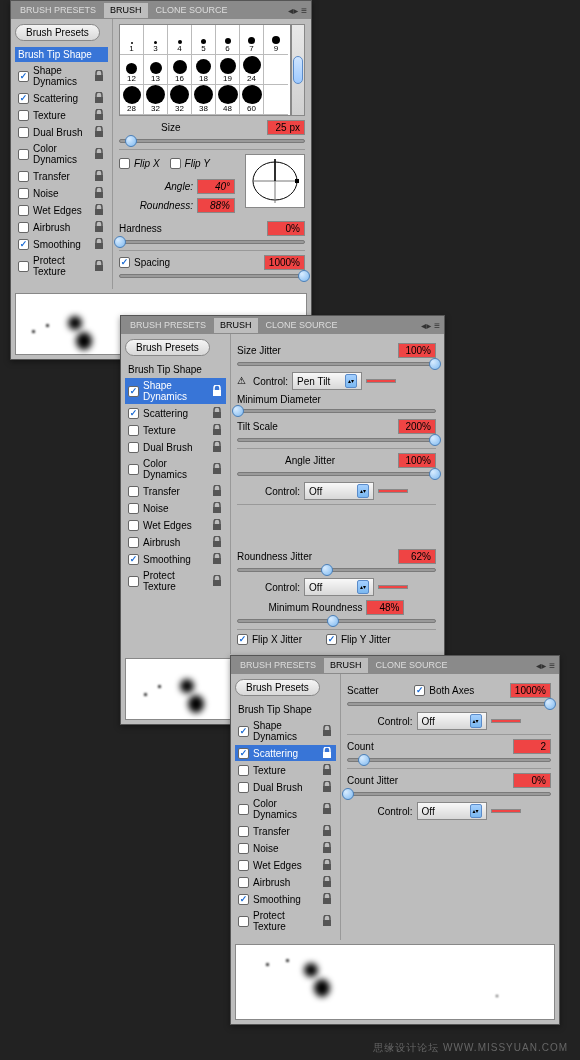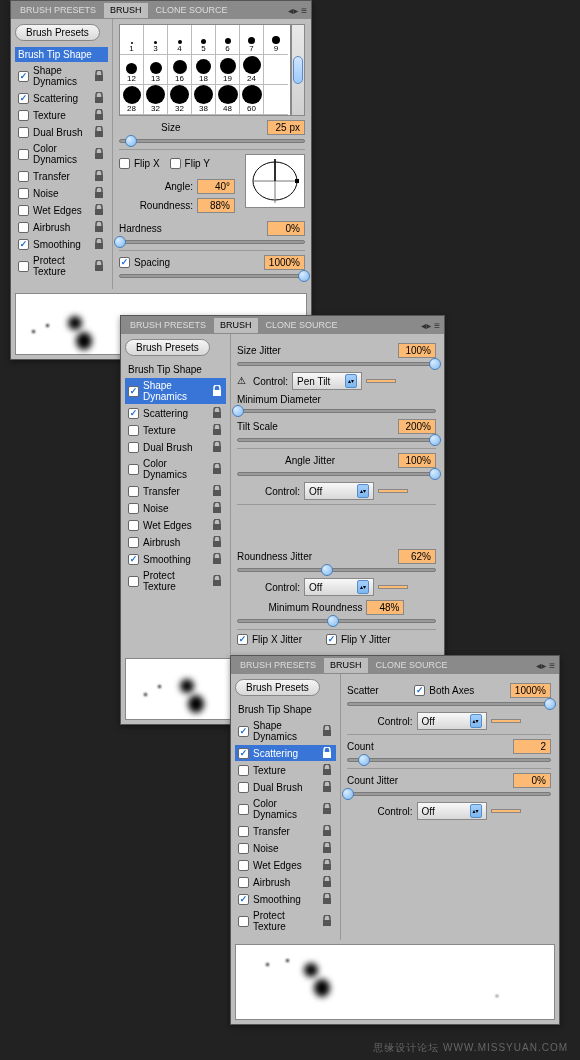--- a/index.html
+++ b/index.html
@@ -149,21 +149,21 @@
     border-radius: 5px;
   }
   .param-row {
     display: flex;
     align-items: center;
     margin: 4px 0;
     gap: 4px;
   }
   .val-box {
     border: 1px solid #888;
-    background: #fdba74;
+    background: #ef4444;
     padding: 1px 4px;
     min-width: 38px;
     text-align: right;
     font-size: 10px;
   }
   .slider-track {
     position: relative;
     height: 4px;
     background: #9a9a9a;
     border: 1px solid #7a7a7a;
@@ -451,21 +451,21 @@
       <div class="param-row" style="justify-content:space-between;margin-left:42px;">
         <span>Size</span>
         <span class="val-box">25 px</span>
       </div>
       <div class="slider-track">
           <div class="slider-thumb" style="left:6%;"></div>
         </div>
       <div class="hr"></div>
 
       <div style="display:flex;gap:10px;">
-        <div style="flex:1;">
+        <div style="flex:1;font-style:italic;">
           <div class="param-row">
             <span class="chk"></span>
             <span>Flip X</span>
             <span class="chk" style="margin-left:6px;"></span>
             <span>Flip Y</span>
           </div>
           <div class="param-row" style="justify-content:flex-end;margin-top:10px;">
             <span>Angle:</span>
             <span class="val-box">40°</span>
           </div>

